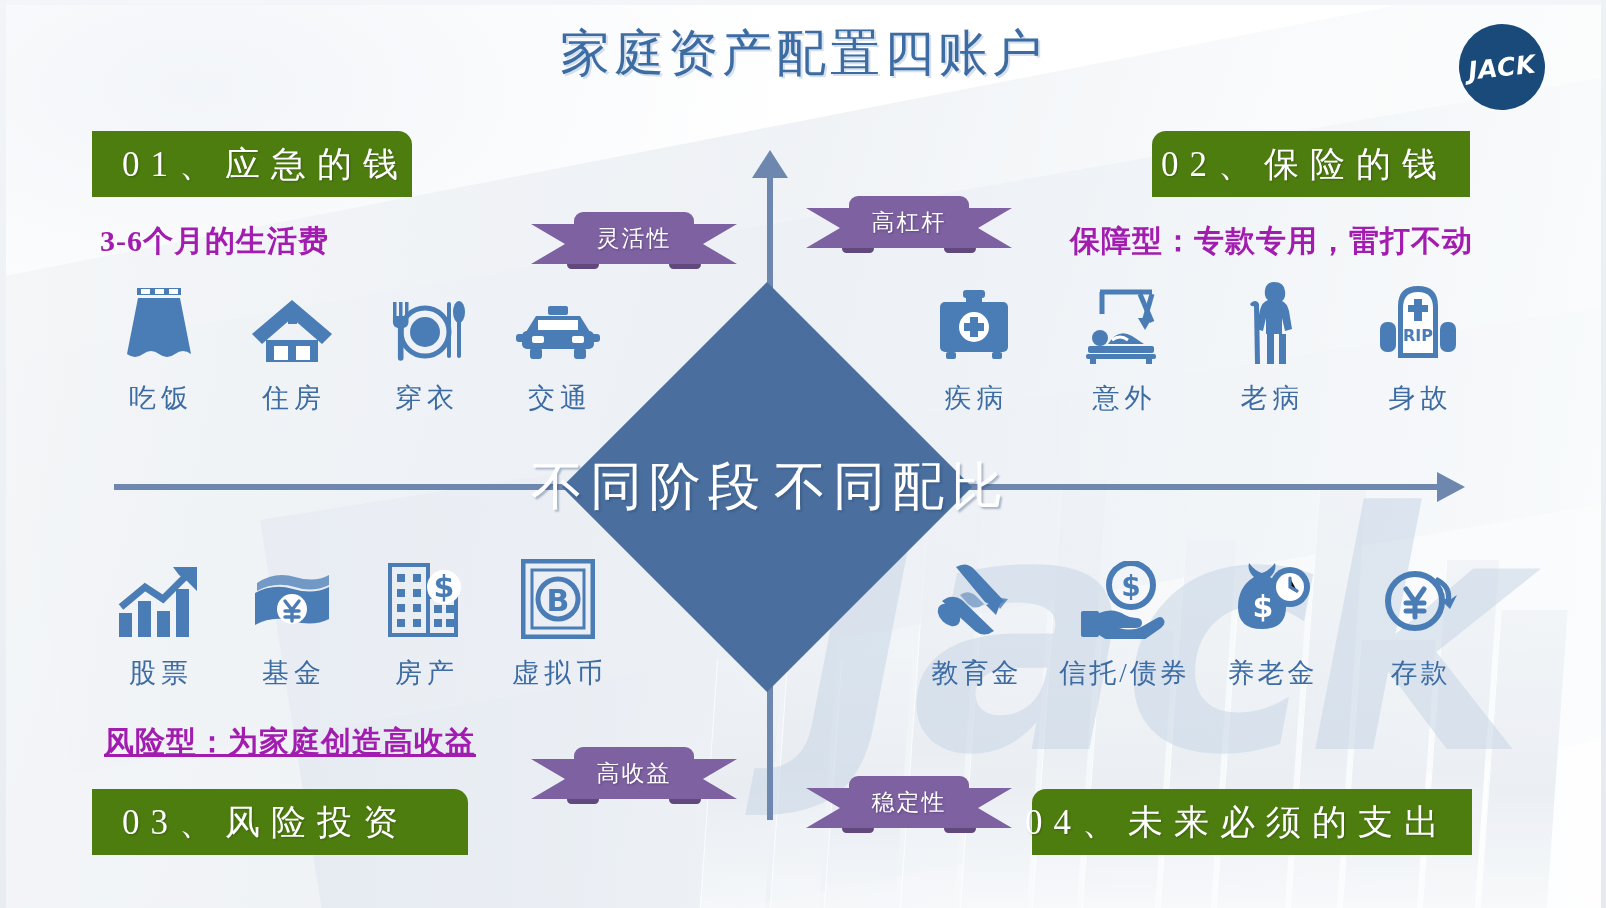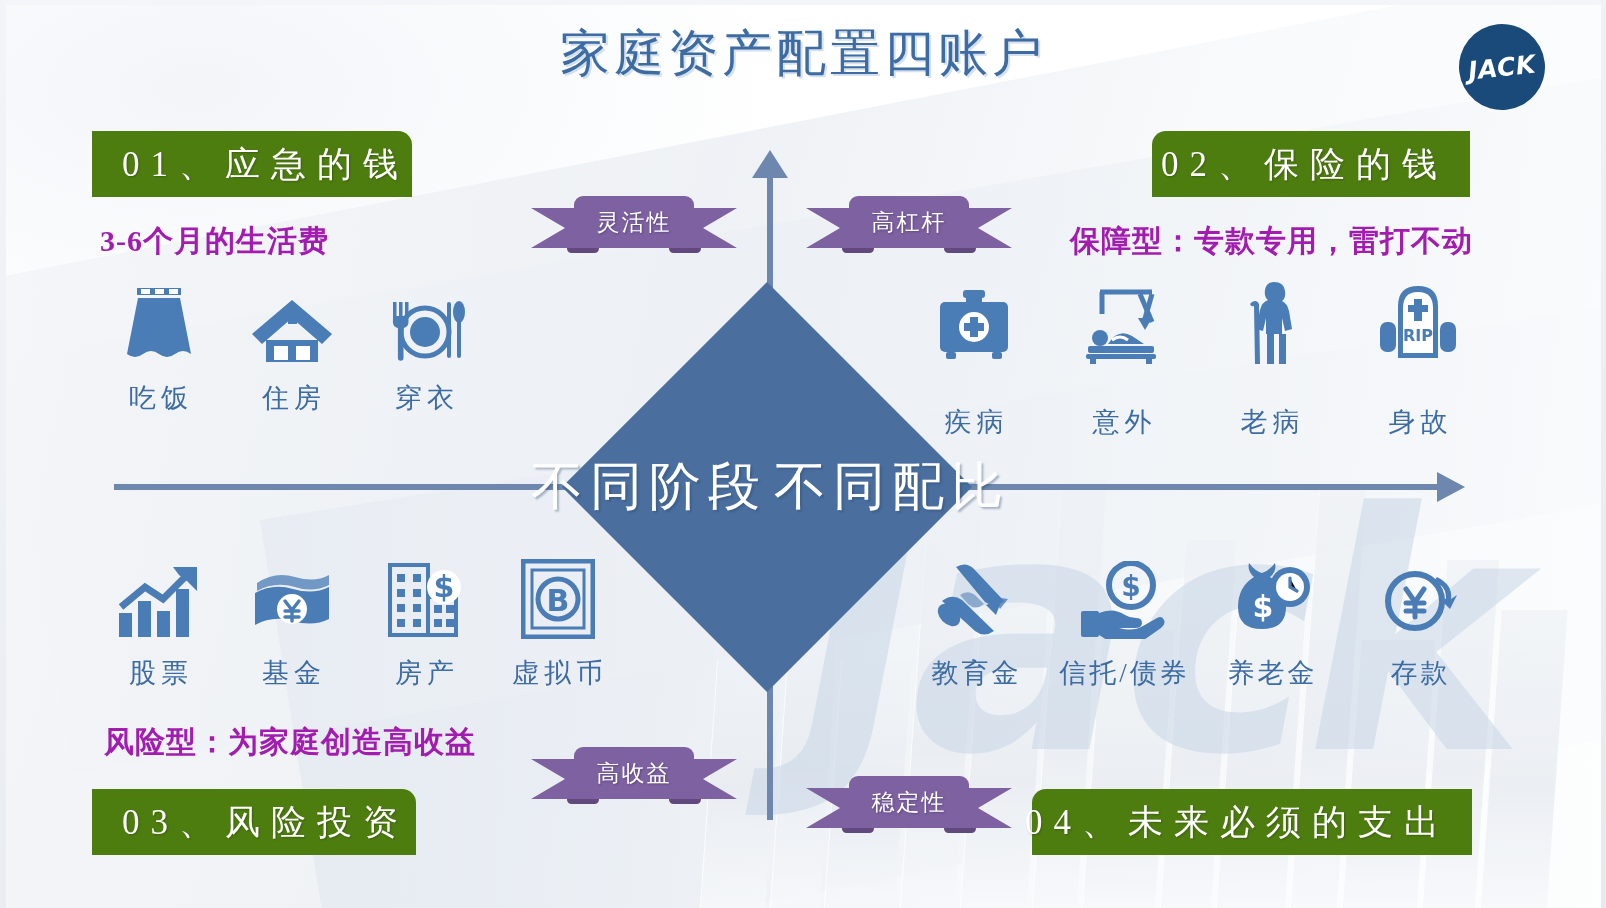--- a/index.html
+++ b/index.html
@@ -90,65 +90,65 @@
   
   .sec-box{
     position:absolute;background:#4d7c0f;color:#fff;
     font-size:35px;letter-spacing:11px;
     display:flex;align-items:center;padding:0 26px 0 30px;
     box-sizing:border-box;white-space:nowrap;
     text-shadow:1px 1px 2px rgba(0,0,0,.22);
   }
   #sec1{left:92px;top:131px;width:320px;height:66px;border-radius:0 14px 0 0;}
   #sec2{left:1152px;top:131px;width:318px;height:66px;border-radius:14px 0 0 0;justify-content:flex-end;padding-right:22px;}
-  #sec3{left:92px;top:789px;width:324px;height:66px;border-radius:0 14px 0 0;}
+  #sec3{left:92px;top:789px;width:376px;height:66px;border-radius:0 14px 0 0;}
   #sec4{left:1032px;top:789px;width:440px;height:66px;border-radius:14px 0 0 0;justify-content:flex-end;padding-right:22px;}
 
   
   .red-line{
     position:absolute;color:#a21caf;font-size:30px;white-space:nowrap;
     font-family:"Liberation Serif","DejaVu Serif",serif;font-weight:700;
     letter-spacing:1px;
   }
   #red1{left:100px;top:221px;font-size:30px;}
   #red2{left:1070px;top:221px;}
-  #red3{left:104px;top:722px;}
+  #red3{left:104px;top:722px;text-decoration:underline;}
   #red4{left:1068px;top:728px;}
 
   
   .ribbon{position:absolute;width:206px;height:60px;}
   .rb-tails{position:absolute;left:0;top:12px;width:206px;height:40px;background:#7d61a0;
     clip-path:polygon(0 0, 34px 50%, 0 100%, 206px 100%, 172px 50%, 206px 0);}
   .rb-shadowL{position:absolute;left:36px;top:48px;width:32px;height:9px;border-radius:5px;background:#61497e;}
   .rb-shadowR{position:absolute;right:36px;top:48px;width:32px;height:9px;border-radius:5px;background:#61497e;}
   .rb-plate{position:absolute;left:43px;top:0;width:120px;height:52px;background:#7d61a0;border-radius:9px 9px 0 0;}
   .rb-label{
     position:absolute;left:43px;top:0;width:120px;height:52px;
     display:flex;align-items:center;justify-content:center;
     color:#fff;font-size:23px;letter-spacing:2px;white-space:nowrap;z-index:3;
     text-shadow:1px 1px 2px rgba(60,40,90,.45);
   }
-  #rib1{left:531px;top:196px;}
+  #rib1{left:531px;top:212px;}
   #rib2{left:806px;top:196px;}
   #rib3{left:531px;top:747px;}
   #rib4{left:806px;top:776px;}
 
   
   .icon-row{position:absolute;display:flex;}
   .icon-cell{display:flex;flex-direction:column;align-items:center;}
   .icon-art{height:86px;display:flex;align-items:flex-end;justify-content:center;}
   .icon-art svg{display:block;}
   .icon-label{
     margin-top:16px;font-size:27px;color:#3d6ca3;letter-spacing:5px;white-space:nowrap;
     padding-left:5px;
   }
   #row1{left:92px;top:278px;}
   #row1 .icon-cell{width:133px;}
   #row2{left:900px;top:278px;}
-  #row2 .icon-cell{width:148px;gap:24px;}
+  #row2 .icon-cell{width:148px;}
   #row3{left:92px;top:553px;}
   #row3 .icon-cell{width:133px;}
   #row4{left:900px;top:553px;}
   #row4 .icon-cell{width:148px;}
   #row4 .icon-label{letter-spacing:3px;}
 </style>
 </head>
 <body>
 
 <div id="stage">
@@ -276,20 +276,41 @@
               <rect x="22" y="6" width="3.5" height="14"></rect>
             <path d="M10 20 h15.5 v6 q0 5 -5 6 v30 a2.8 2.8 0 0 1 -5.6 0 V32 q-5 -1 -5 -6 z"></path>
             <rect x="64" y="6" width="4" height="56" rx="2"></rect>
             <ellipse cx="76" cy="16" rx="6" ry="11"></ellipse>
             <rect x="74" y="24" width="4" height="38" rx="2"></rect>
           </g>
         </svg>
       </div>
       <div class="icon-label">穿衣</div>
     </div>
+    <div class="icon-cell">
+      <div class="icon-art">
+        <svg width="84" height="58" viewBox="0 0 84 58">
+          <g fill="#4a7cb5">
+            <rect x="32" y="0" width="20" height="9" rx="2"></rect>
+            <path d="M20 10 h44 l10 16 H10 z"></path>
+            <rect x="6" y="25" width="72" height="18" rx="5"></rect>
+            <rect x="0" y="28" width="9" height="8" rx="3"></rect>
+            <rect x="75" y="28" width="9" height="8" rx="3"></rect>
+            <rect x="14" y="42" width="12" height="11" rx="3"></rect>
+            <rect x="58" y="42" width="12" height="11" rx="3"></rect>
+          </g>
+          <g fill="#ffffff">
+            <rect x="22" y="14" width="40" height="10"></rect>
+            <rect x="16" y="30" width="12" height="7" rx="2"></rect>
+            <rect x="56" y="30" width="12" height="7" rx="2"></rect>
+          </g>
+        </svg>
+      </div>
+      <div class="icon-label">交通</div>
+    </div>
   </div>
 
   <div class="icon-row" id="row2">
     <div class="icon-cell">
       <div class="icon-art">
         <svg width="76" height="74" viewBox="0 0 76 74">
           <g fill="#4a7cb5">
             <rect x="27" y="0" width="22" height="8" rx="3"></rect>
             <rect x="30" y="5" width="16" height="8"></rect>
             <rect x="4" y="12" width="68" height="50" rx="5"></rect>

